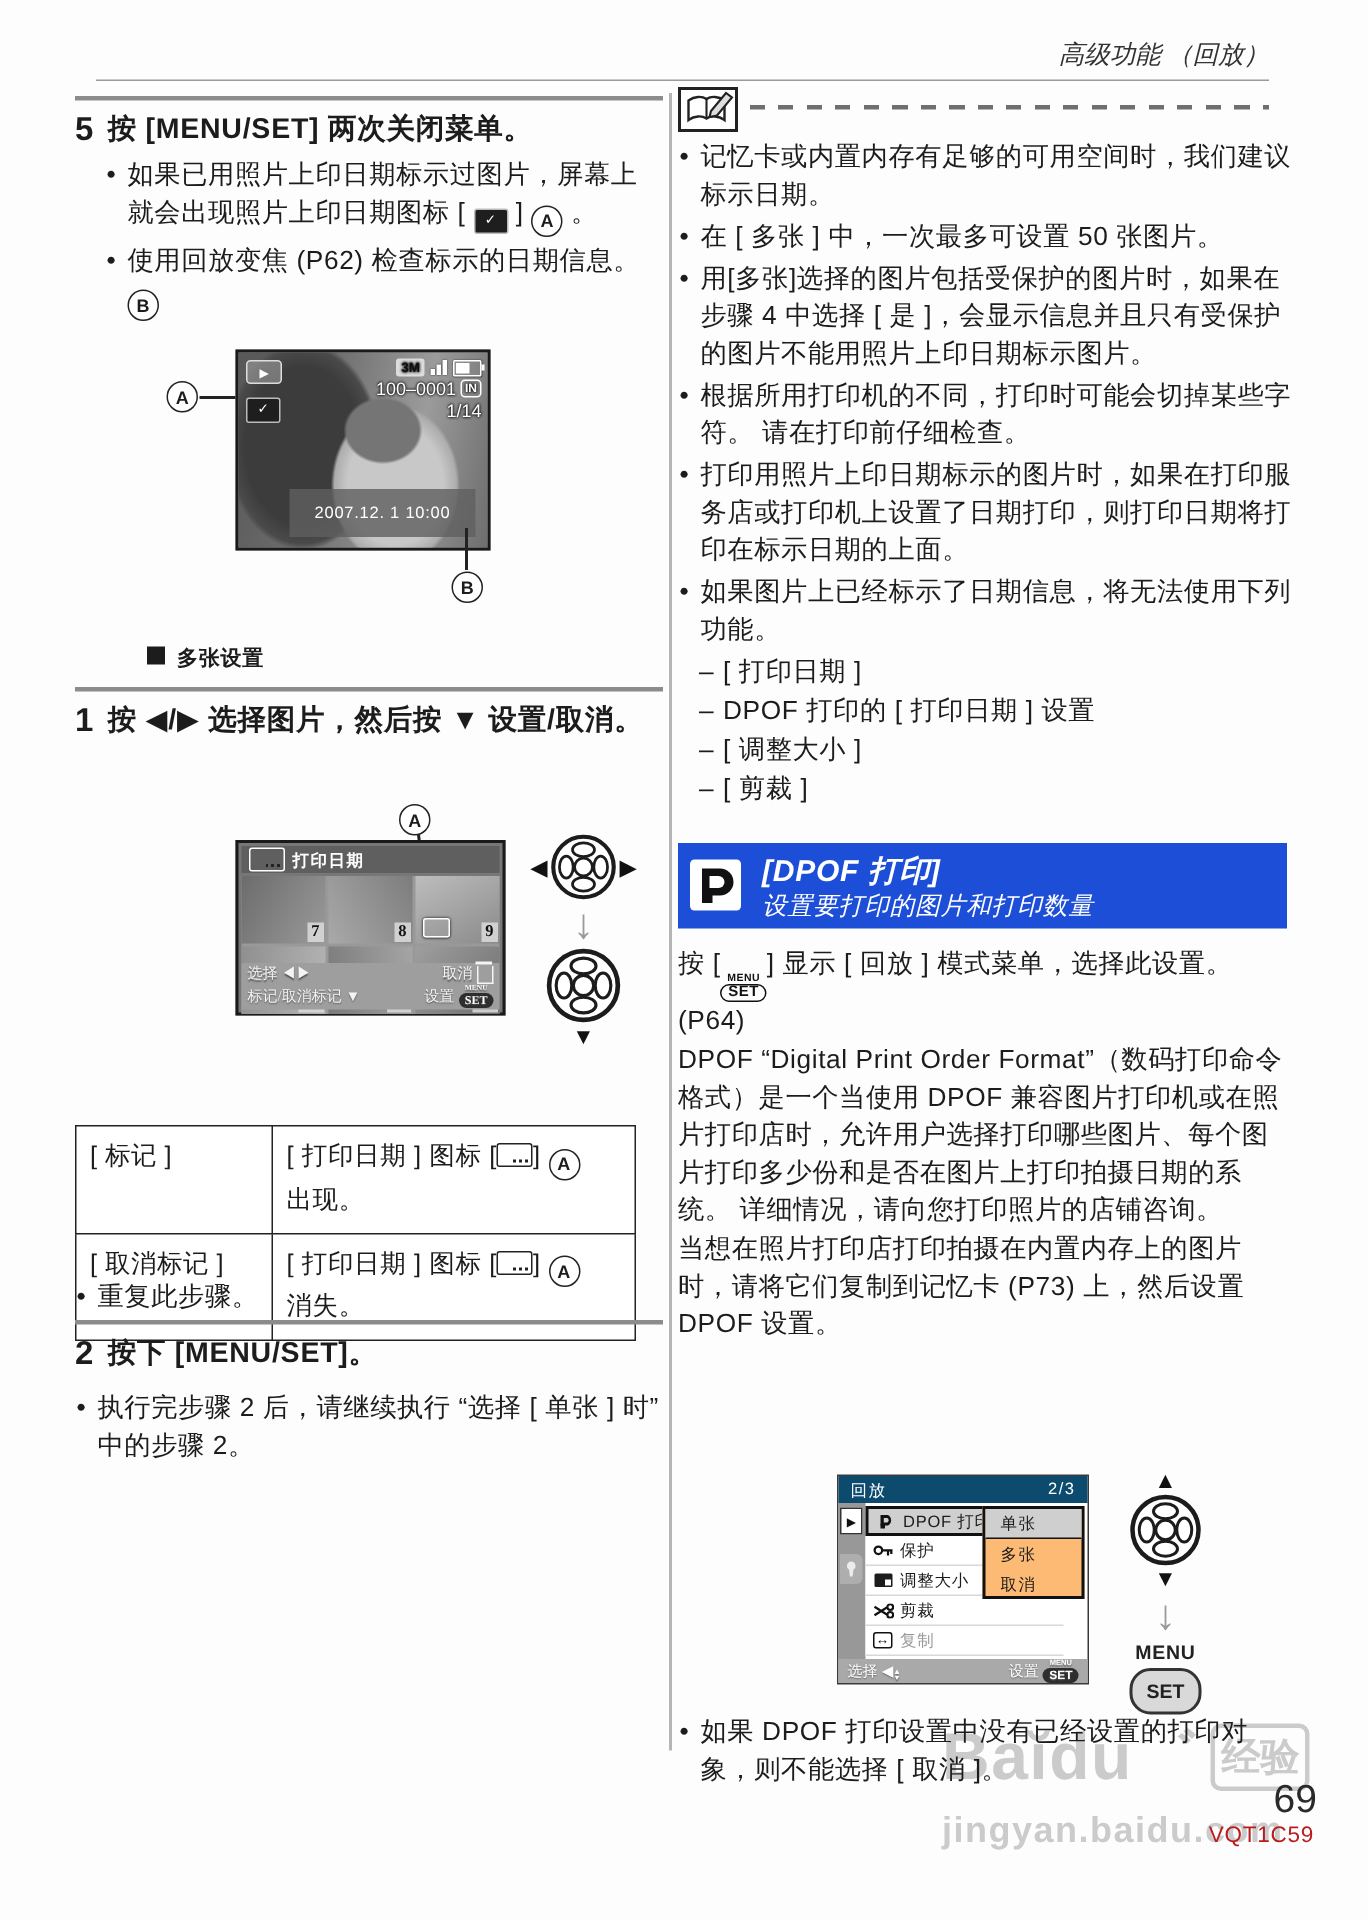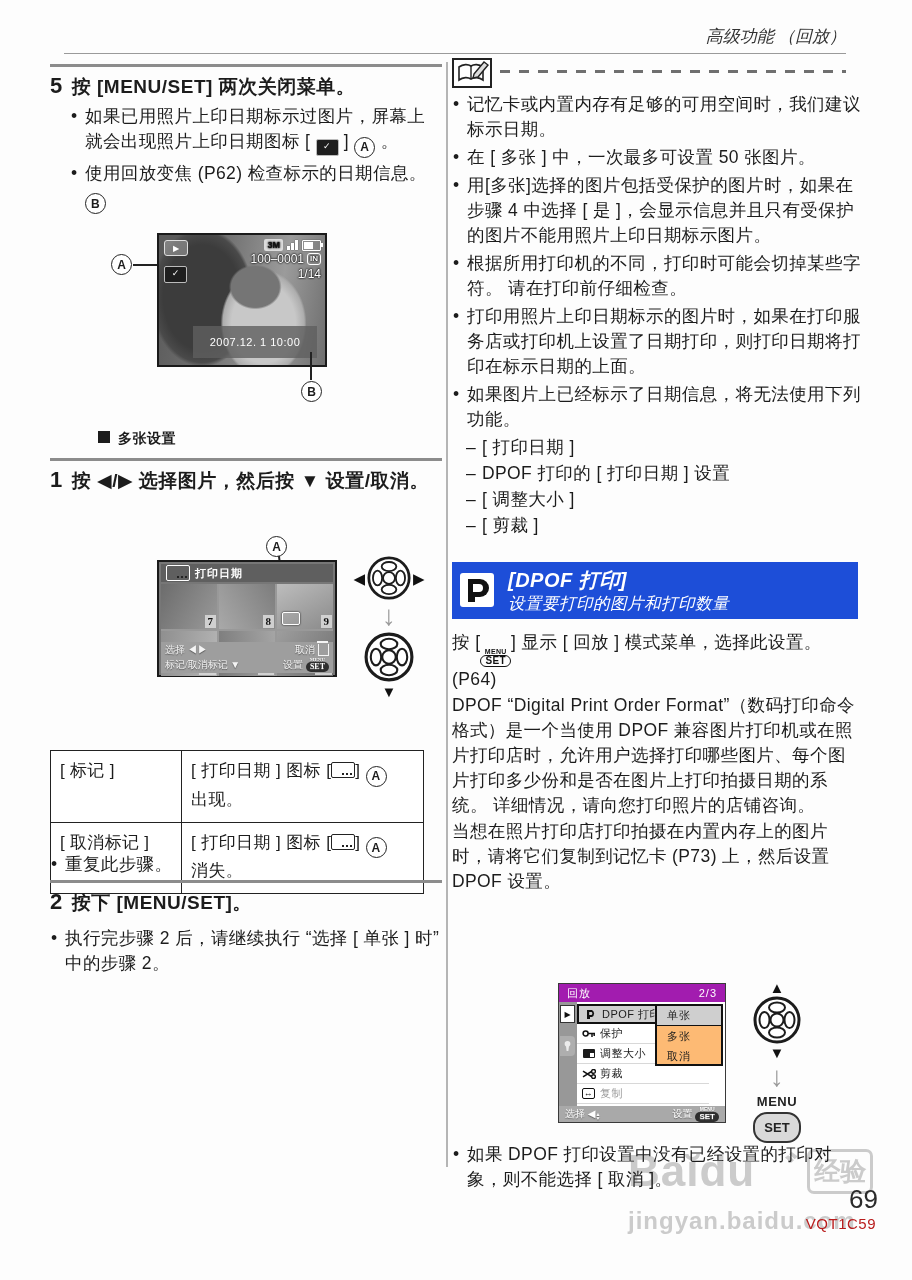--- a/index.html
+++ b/index.html
@@ -90,21 +90,21 @@
   .dashline{height:3px;background:repeating-linear-gradient(90deg,#6f6f6f 0 10px,transparent 10px 19px);}
   
   .dpofbox{background:#1d4ed8;color:#fff;}
   .dpofbox .t1{font-style:italic;font-weight:bold;font-size:20px;letter-spacing:.5px;}
   .dpofbox .t2{font-style:italic;font-size:16.5px;letter-spacing:.5px;}
   .dpof-bigicon{position:relative;width:34px;height:34px;background:#fff;border-radius:3px;}
   .para{font-size:17.5px;line-height:25px;letter-spacing:.4px;margin:0 0 1px 0;}
   .instr{font-weight:bold;font-size:19.5px;line-height:28px;letter-spacing:.5px;}
   
   .mscreen{border:1.5px solid #3a3a3a;box-sizing:border-box;background:#fff;}
-  .mshead{position:absolute;left:0;right:0;top:0;height:18px;background:#a21caf;color:#fff;font-size:11px;
+  .mshead{position:absolute;left:0;right:0;top:0;height:18px;background:#0c4a6e;color:#fff;font-size:11px;
        display:flex;align-items:center;justify-content:space-between;padding:0 8px;box-sizing:border-box;letter-spacing:1px;}
   .mtabs{position:absolute;left:0;top:18px;bottom:16px;width:18px;background:#989898;}
   .mtab1{position:absolute;left:1px;top:3px;width:15px;height:18px;background:#fff;border:1px solid #333;
        box-sizing:border-box;display:flex;align-items:center;justify-content:center;font-size:8px;color:#111;}
   .mtab2{position:absolute;left:1px;top:34px;width:15px;height:20px;background:#aeaeae;border-radius:0 4px 4px 0;
        display:flex;align-items:center;justify-content:center;color:#e8e8e8;font-size:10px;font-weight:bold;}
   .mrow{position:absolute;left:18px;width:132px;height:20px;display:flex;align-items:center;gap:4px;
        font-size:11px;letter-spacing:.5px;padding-left:4px;box-sizing:border-box;border-bottom:1px solid #d8d8d8;background:#fff;}
   .mrow .mi{display:inline-flex;width:15px;justify-content:center;}
   .mrow.sel{background:#cfcfcf;border:2px solid #111;z-index:2;}

